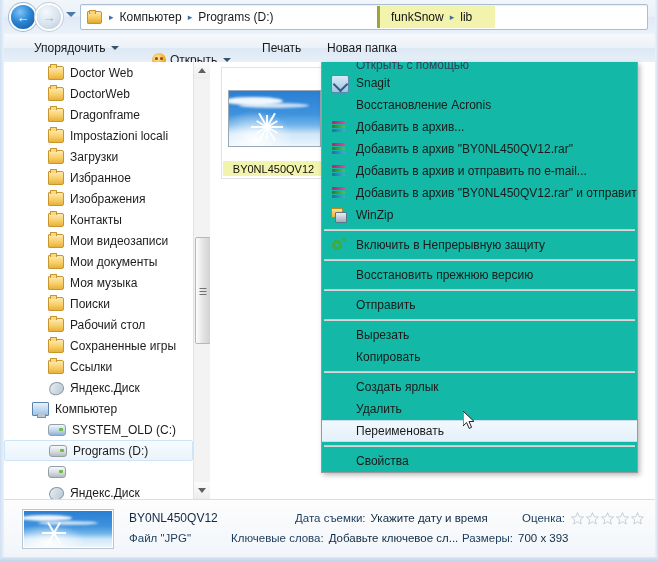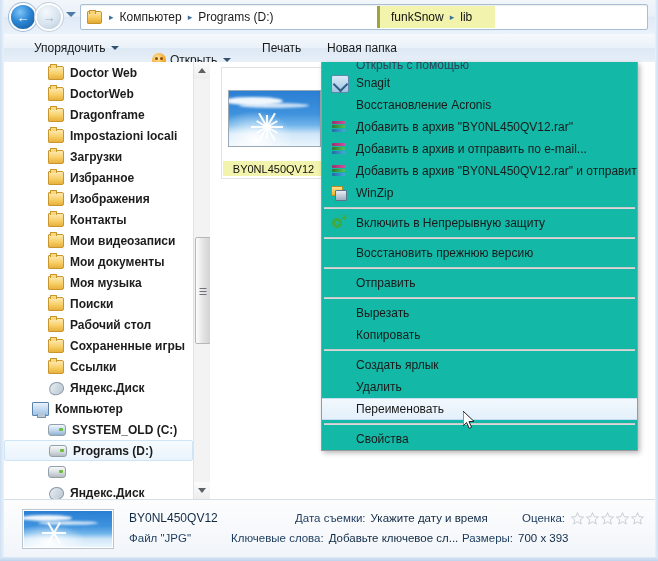--- a/index.html
+++ b/index.html
@@ -73,21 +73,21 @@
     position:relative;flex:none;
   }
   .open-ico:before{content:"";position:absolute;left:3px;top:4px;width:3px;height:3px;border-radius:50%;background:#8a4a05;}
   .open-ico:after{content:"";position:absolute;right:3px;top:4px;width:3px;height:3px;border-radius:50%;background:#8a4a05;}
 
   
   .navpane{
     position:absolute;left:4px;top:62px;width:189px;height:437px;
     background:#ffffff;overflow:hidden;
   }
-  .nav-list{position:absolute;left:0;top:0;width:189px;font-weight:bold;}
+  .nav-list{position:absolute;left:0;top:0;width:189px;}
   .nav-row{height:21px;display:flex;align-items:center;padding-left:44px;font-size:12px;color:#1c1c1c;white-space:nowrap;box-sizing:border-box;}
   .nav-row.lvl1{padding-left:28px;}
   .nav-row.lvl2{padding-left:44px;}
   .nav-row.sel{background:linear-gradient(to bottom,#f6fbfe,#eaf4fc);border:1px solid #cfe4f5;border-radius:2px;}
   .ni{width:16px;height:14px;margin-right:6px;flex:none;position:relative;}
   
   .ni.folder{border-radius:1px 2px 2px 1px;background:linear-gradient(to bottom,#fdeab4,#f8cf68 55%,#e7b13c);border:1px solid #c8952f;height:12px;width:14px;}
   .ni.folder:after{content:"";position:absolute;left:1px;top:-3px;width:5px;height:3px;background:#fad97d;border:1px solid #c8952f;border-bottom:none;border-radius:1px 1px 0 0;}
   
   .ni.drive{width:16px;height:10px;border-radius:3px;background:linear-gradient(to bottom,#f7f9fa,#d3dade 60%,#b3bcc2);border:1px solid #94a0a8;}
@@ -379,20 +379,28 @@
   <div class="ctxmenu" id="ctxmenu">
       <div class="ctx-row clipped">
         <span>Открыть с помощью</span>
       </div>
       <div class="ctx-row">
         <span class="ctx-ico ic-snagit"></span>
         <span>Snagit</span>
       </div>
       <div class="ctx-row">
         <span>Восстановление Acronis</span>
+      </div>
+      <div class="ctx-row">
+        <span class="ctx-ico ic-rar">
+          <i></i>
+          <i></i>
+          <i></i>
+        </span>
+        <span>Добавить в архив...</span>
       </div>
       <div class="ctx-row">
         <span class="ctx-ico ic-rar">
           <i></i>
           <i></i>
           <i></i>
         </span>
         <span>Добавить в архив "BY0NL450QV12.rar"</span>
       </div>
       <div class="ctx-row">

